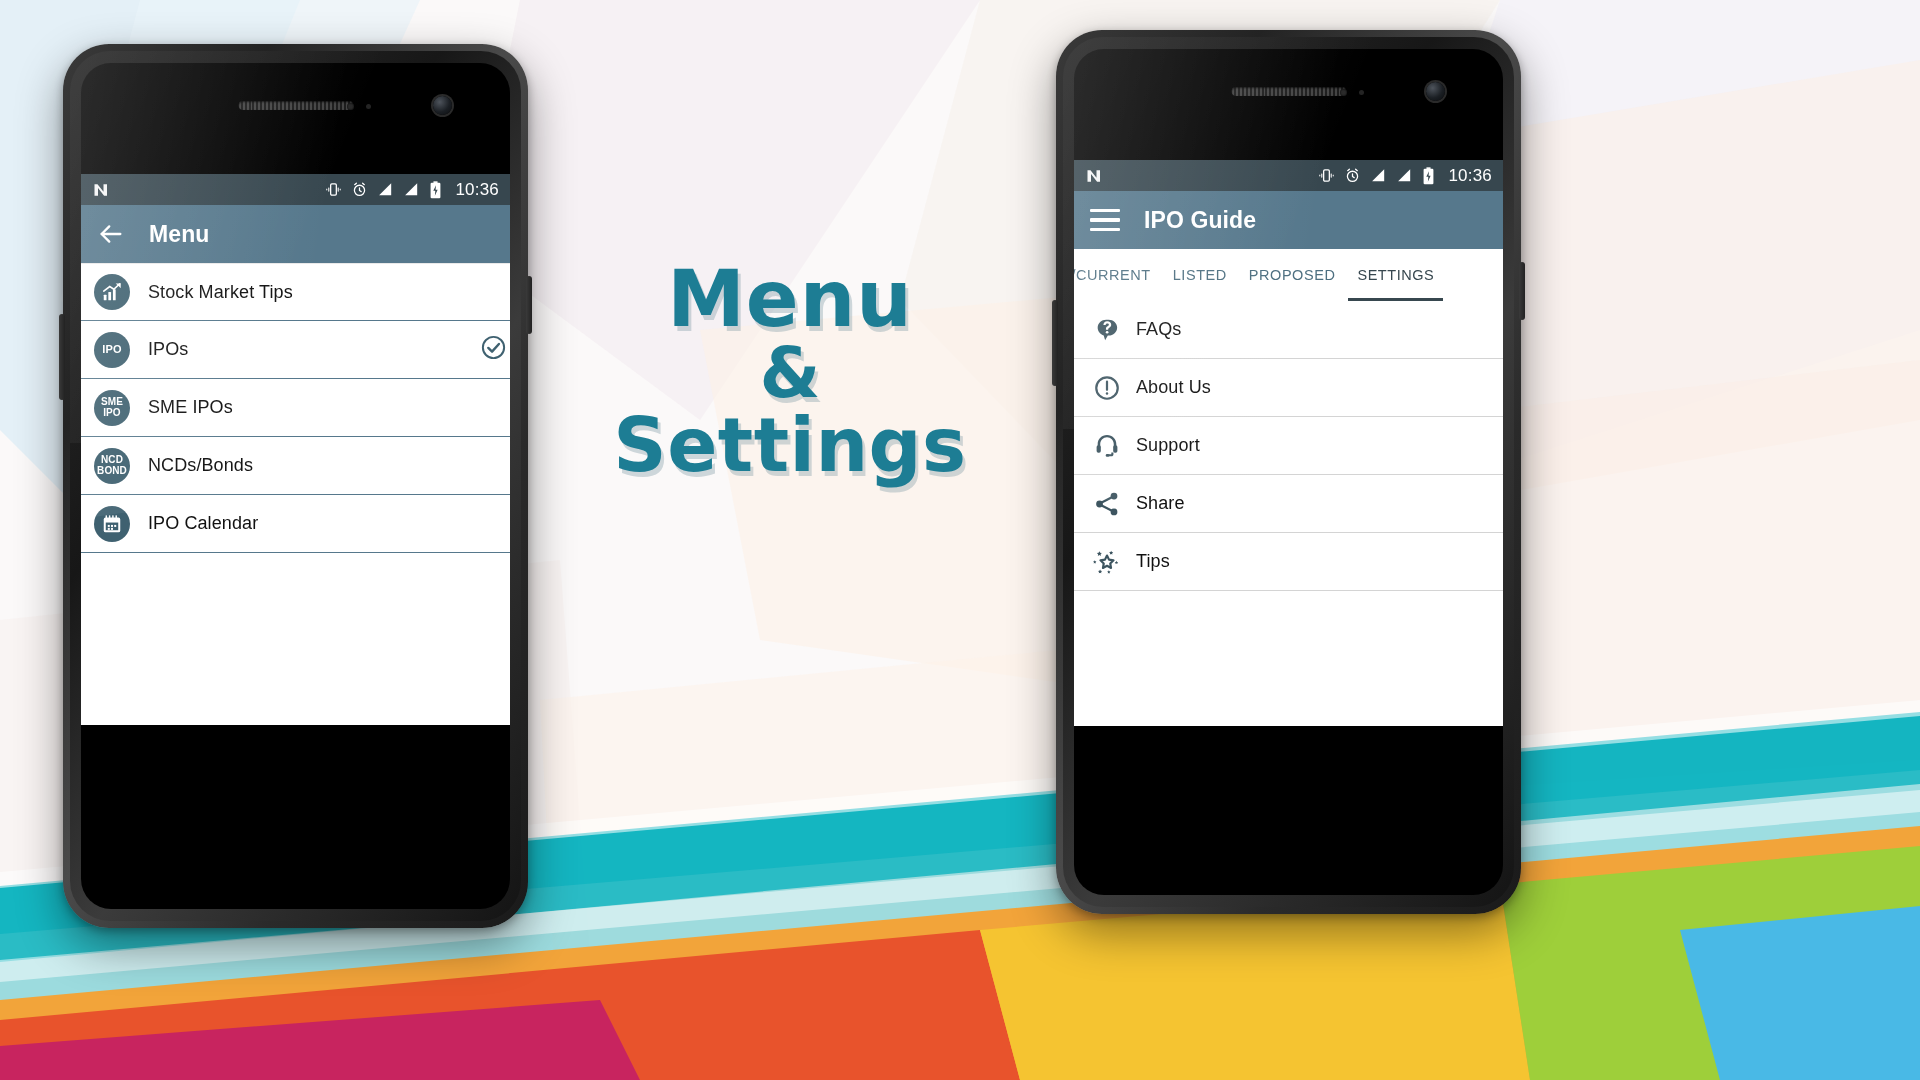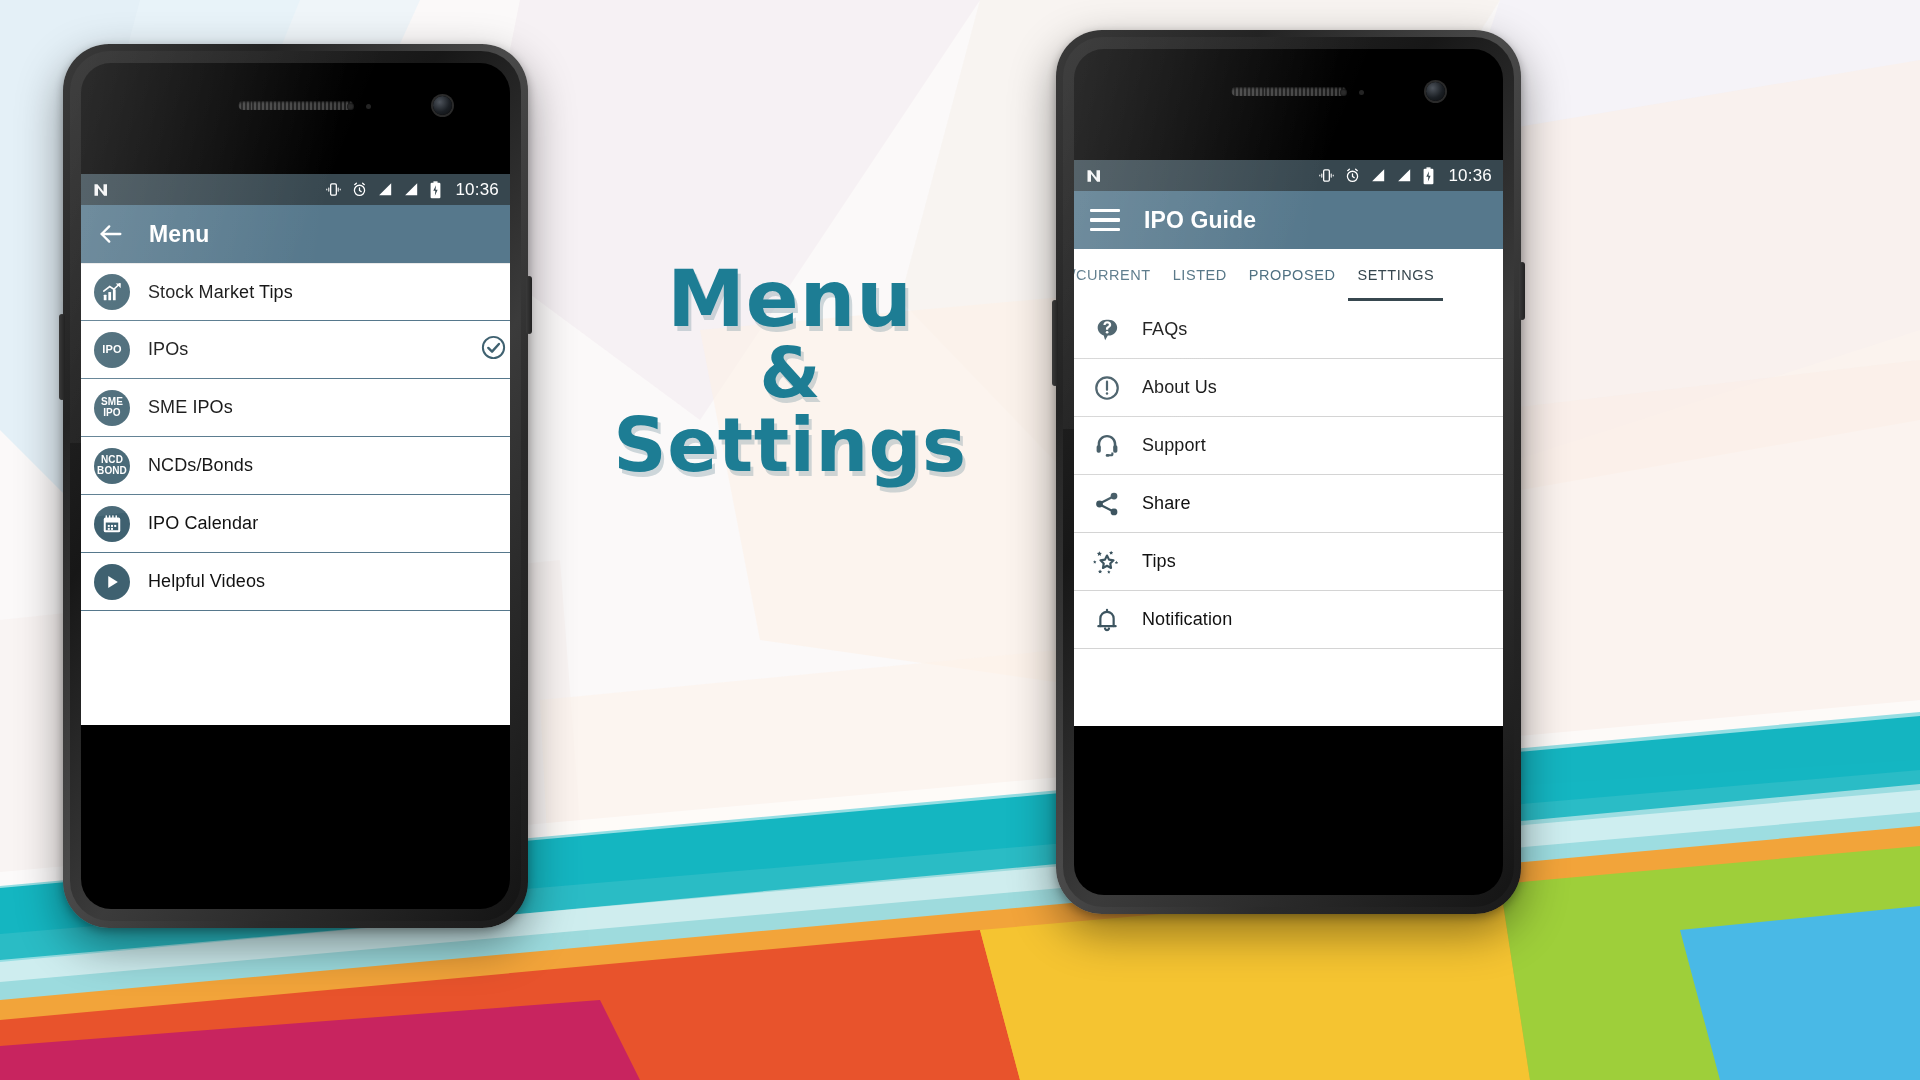--- a/index.html
+++ b/index.html
@@ -141,21 +141,21 @@
     content:""; position:absolute; left:2px; right:2px; bottom:0; height:3.5px; background:#37474f;
   }
 
   
   .set-list { background:#fff; }
   .set-row {
     height:58px; display:flex; align-items:center; padding:0 14px 0 16px;
     border-bottom:1.5px solid #d4d4d4; background:#fff;
   }
   .set-ico { width:34px; height:34px; flex:0 0 34px; display:flex; align-items:center; justify-content:center; color:#3d5560; }
-  .set-label { margin-left:18px; font-size:18px; color:#111; letter-spacing:.1px; }
+  .set-label { margin-left:12px; font-size:18px; color:#111; letter-spacing:.1px; }
   .set-filler { background:#fff; flex:1; }
 
   
   .headline {
     position:absolute; left:600px; top:262px; width:380px; z-index:6;
     text-align:center; color:#1d7d94;
     font-family:"DejaVu Sans", sans-serif;
     font-weight:700;
     line-height:.97;
     text-shadow: 3px 5px 0 rgba(120,150,160,.35);
@@ -315,28 +315,20 @@
                 <rect x="7.4" y="13" width="2.2" height="2.2"></rect>
                 <rect x="10.9" y="13" width="2.2" height="2.2"></rect>
                 <rect x="14.4" y="13" width="2.2" height="2.2"></rect>
                 <rect x="7.4" y="16.2" width="2.2" height="2.2"></rect>
                 <rect x="10.9" y="16.2" width="2.2" height="2.2"></rect>
               </svg>
             </div>
             <div class="menu-label">IPO Calendar</div>
           </div>
 
-          <div class="menu-row">
-            <div class="circ-icon">
-              <svg width="20" height="20" viewBox="0 0 24 24" fill="#fff">
-                <path d="M7.5 4.8 L19 12 L7.5 19.2 Z"></path>
-              </svg>
-            </div>
-            <div class="menu-label">Helpful Videos</div>
-          </div>
 
 
         </div>
         <div class="menu-filler" style="height:146px"></div>
       </div>
     </div>
     <div class="phone-gloss"></div>
   </div>
 </div>
 
@@ -460,31 +452,20 @@
                 <path d="M16.6 3.2 l.55 1.12 1.24.18-.9.87.21 1.23-1.1-.58-1.1.58.21-1.23-.9-.87 1.24-.18z"></path>
                 <path d="M7.0 19.4 l.55 1.12 1.24.18-.9.87.21 1.23-1.1-.58-1.1.58.21-1.23-.9-.87 1.24-.18z"></path>
                 <path d="M14.6 20.2 l.45.92 1.02.15-.74.72.17 1.01-.9-.48-.9.48.17-1.01-.74-.72 1.02-.15z"></path>
                 <path d="M2.4 11.5 l.45.92 1.02.15-.74.72.17 1.01-.9-.48-.9.48.17-1.01-.74-.72 1.02-.15z"></path>
                 <path d="M21.2 12.0 l.45.92 1.02.15-.74.72.17 1.01-.9-.48-.9.48.17-1.01-.74-.72 1.02-.15z"></path>
               </svg>
             </div>
             <div class="set-label">Tips</div>
           </div>
 
-          <div class="set-row">
-            <div class="set-ico">
-              <svg width="28" height="28" viewBox="0 0 24 24" fill="none" stroke="currentColor" stroke-width="1.9">
-                <path d="M6.3 17.2V10.8c0-3.2 2.5-5.8 5.7-5.8s5.7 2.6 5.7 5.8v6.4" stroke-linecap="round"></path>
-                <path d="M4.6 17.3h14.8" stroke-linecap="round"></path>
-                <path d="M12 3.2v1.8" stroke-linecap="round"></path>
-                <path d="M10.3 19.3c.3.8 1 1.3 1.7 1.3s1.4-.5 1.7-1.3" stroke-linecap="round"></path>
-              </svg>
-            </div>
-            <div class="set-label">Notification</div>
-          </div>
 
 
         </div>
         <div class="set-filler" style="height:99px"></div>
       </div>
     </div>
     <div class="phone-gloss"></div>
   </div>
 </div>
 

